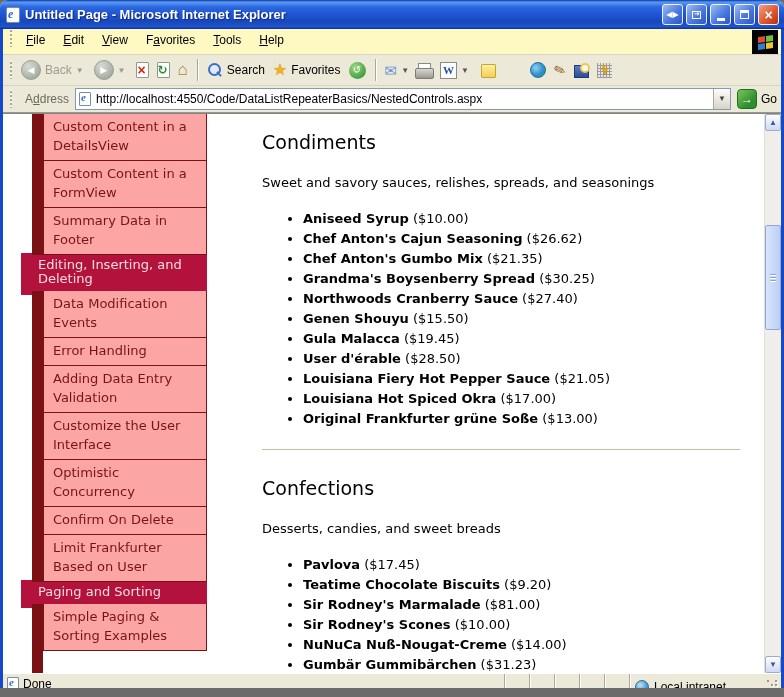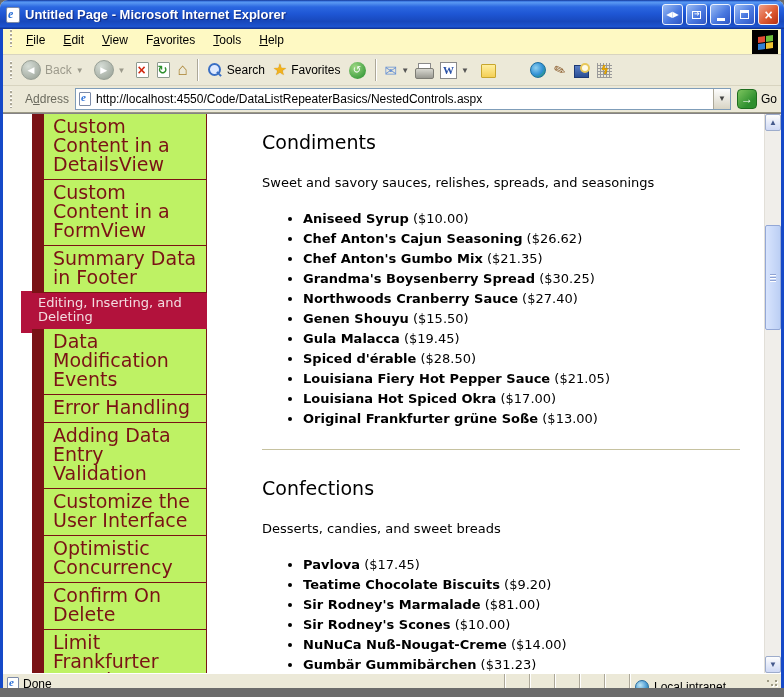--- a/index.html
+++ b/index.html
@@ -76,21 +76,21 @@
   .addr-drop { width:17px; height:20px; background:linear-gradient(#fdfdfd,#d8d4c4); border-left:1px solid #aca899; text-align:center; font-size:8px; color:#444; line-height:20px; }
   .go-btn { display:flex; align-items:center; gap:4px; margin-left:6px; font-size:12px; color:#000; }
   .go-icon { width:20px; height:20px; border-radius:4px; background:linear-gradient(135deg,#7cc45e,#2e8f2e 70%); border:1px solid #1e6e1e; color:#fff; font-weight:bold; text-align:center; line-height:18px; font-size:12px; }
 
   
   .viewport { flex:1; position:relative; background:#fff; border-top:1px solid #848284; overflow:hidden; }
 
   
   .toc-strip { position:absolute; left:29px; top:0; bottom:0; width:11px; background:#7a1215; }
   .toc { position:absolute; left:40px; top:0; width:164px; font-family:"DejaVu Sans",sans-serif; }
-  .toc-item { background:#bef264; color:#7a1215; border:1px solid #7a1215; margin-top:-1px; padding:3px 6px 5px 9px; font-size:19px; line-height:19px; }
+  .toc-item { background:#fca5a5; color:#7a1215; border:1px solid #7a1215; margin-top:-1px; padding:3px 6px 5px 9px; font-size:13px; line-height:19px; }
   .toc-cat { position:relative; background:#b2123c; color:#f3dce0; margin-left:-22px; padding:3px 6px 5px 17px; font-size:13px; line-height:14px; }
   .toc-cat::before { content:""; position:absolute; left:0; top:-2px; bottom:-4px; width:11px; background:#b2123c; }
 
   
   .main { position:absolute; left:236px; right:17px; top:0; bottom:0; overflow:hidden; padding:15px 24px 0 23px;
     font-family:"DejaVu Sans",sans-serif; color:#000; }
   .sec-title { font-size:19px; font-weight:400; margin:2px 0 0; }
   .sec-title + .sec-desc { margin-top:22px; }
   .sec-desc { font-size:13px; margin:0; }
   .products { margin:21px 0 0; padding-left:41px; }
@@ -265,21 +265,21 @@
           <h1 class="sec-title">Condiments</h1>
           <p class="sec-desc">Sweet and savory sauces, relishes, spreads, and seasonings</p>
           <ul class="products">
             <li><b>Aniseed Syrup</b><span> ($10.00)</span></li>
             <li><b>Chef Anton's Cajun Seasoning</b><span> ($26.62)</span></li>
             <li><b>Chef Anton's Gumbo Mix</b><span> ($21.35)</span></li>
             <li><b>Grandma's Boysenberry Spread</b><span> ($30.25)</span></li>
             <li><b>Northwoods Cranberry Sauce</b><span> ($27.40)</span></li>
             <li><b>Genen Shouyu</b><span> ($15.50)</span></li>
             <li><b>Gula Malacca</b><span> ($19.45)</span></li>
-            <li><b>Spiced d'érable</b><span> ($28.50)</span></li>
+            <li><b>User d'érable</b><span> ($28.50)</span></li>
             <li><b>Louisiana Fiery Hot Pepper Sauce</b><span> ($21.05)</span></li>
             <li><b>Louisiana Hot Spiced Okra</b><span> ($17.00)</span></li>
             <li><b>Original Frankfurter grüne Soße</b><span> ($13.00)</span></li>
           </ul>
           <div class="rule"></div>
           <h1 class="sec-title">Confections</h1>
           <p class="sec-desc">Desserts, candies, and sweet breads</p>
           <ul class="products">
             <li><b>Pavlova</b><span> ($17.45)</span></li>
             <li><b>Teatime Chocolate Biscuits</b><span> ($9.20)</span></li>

